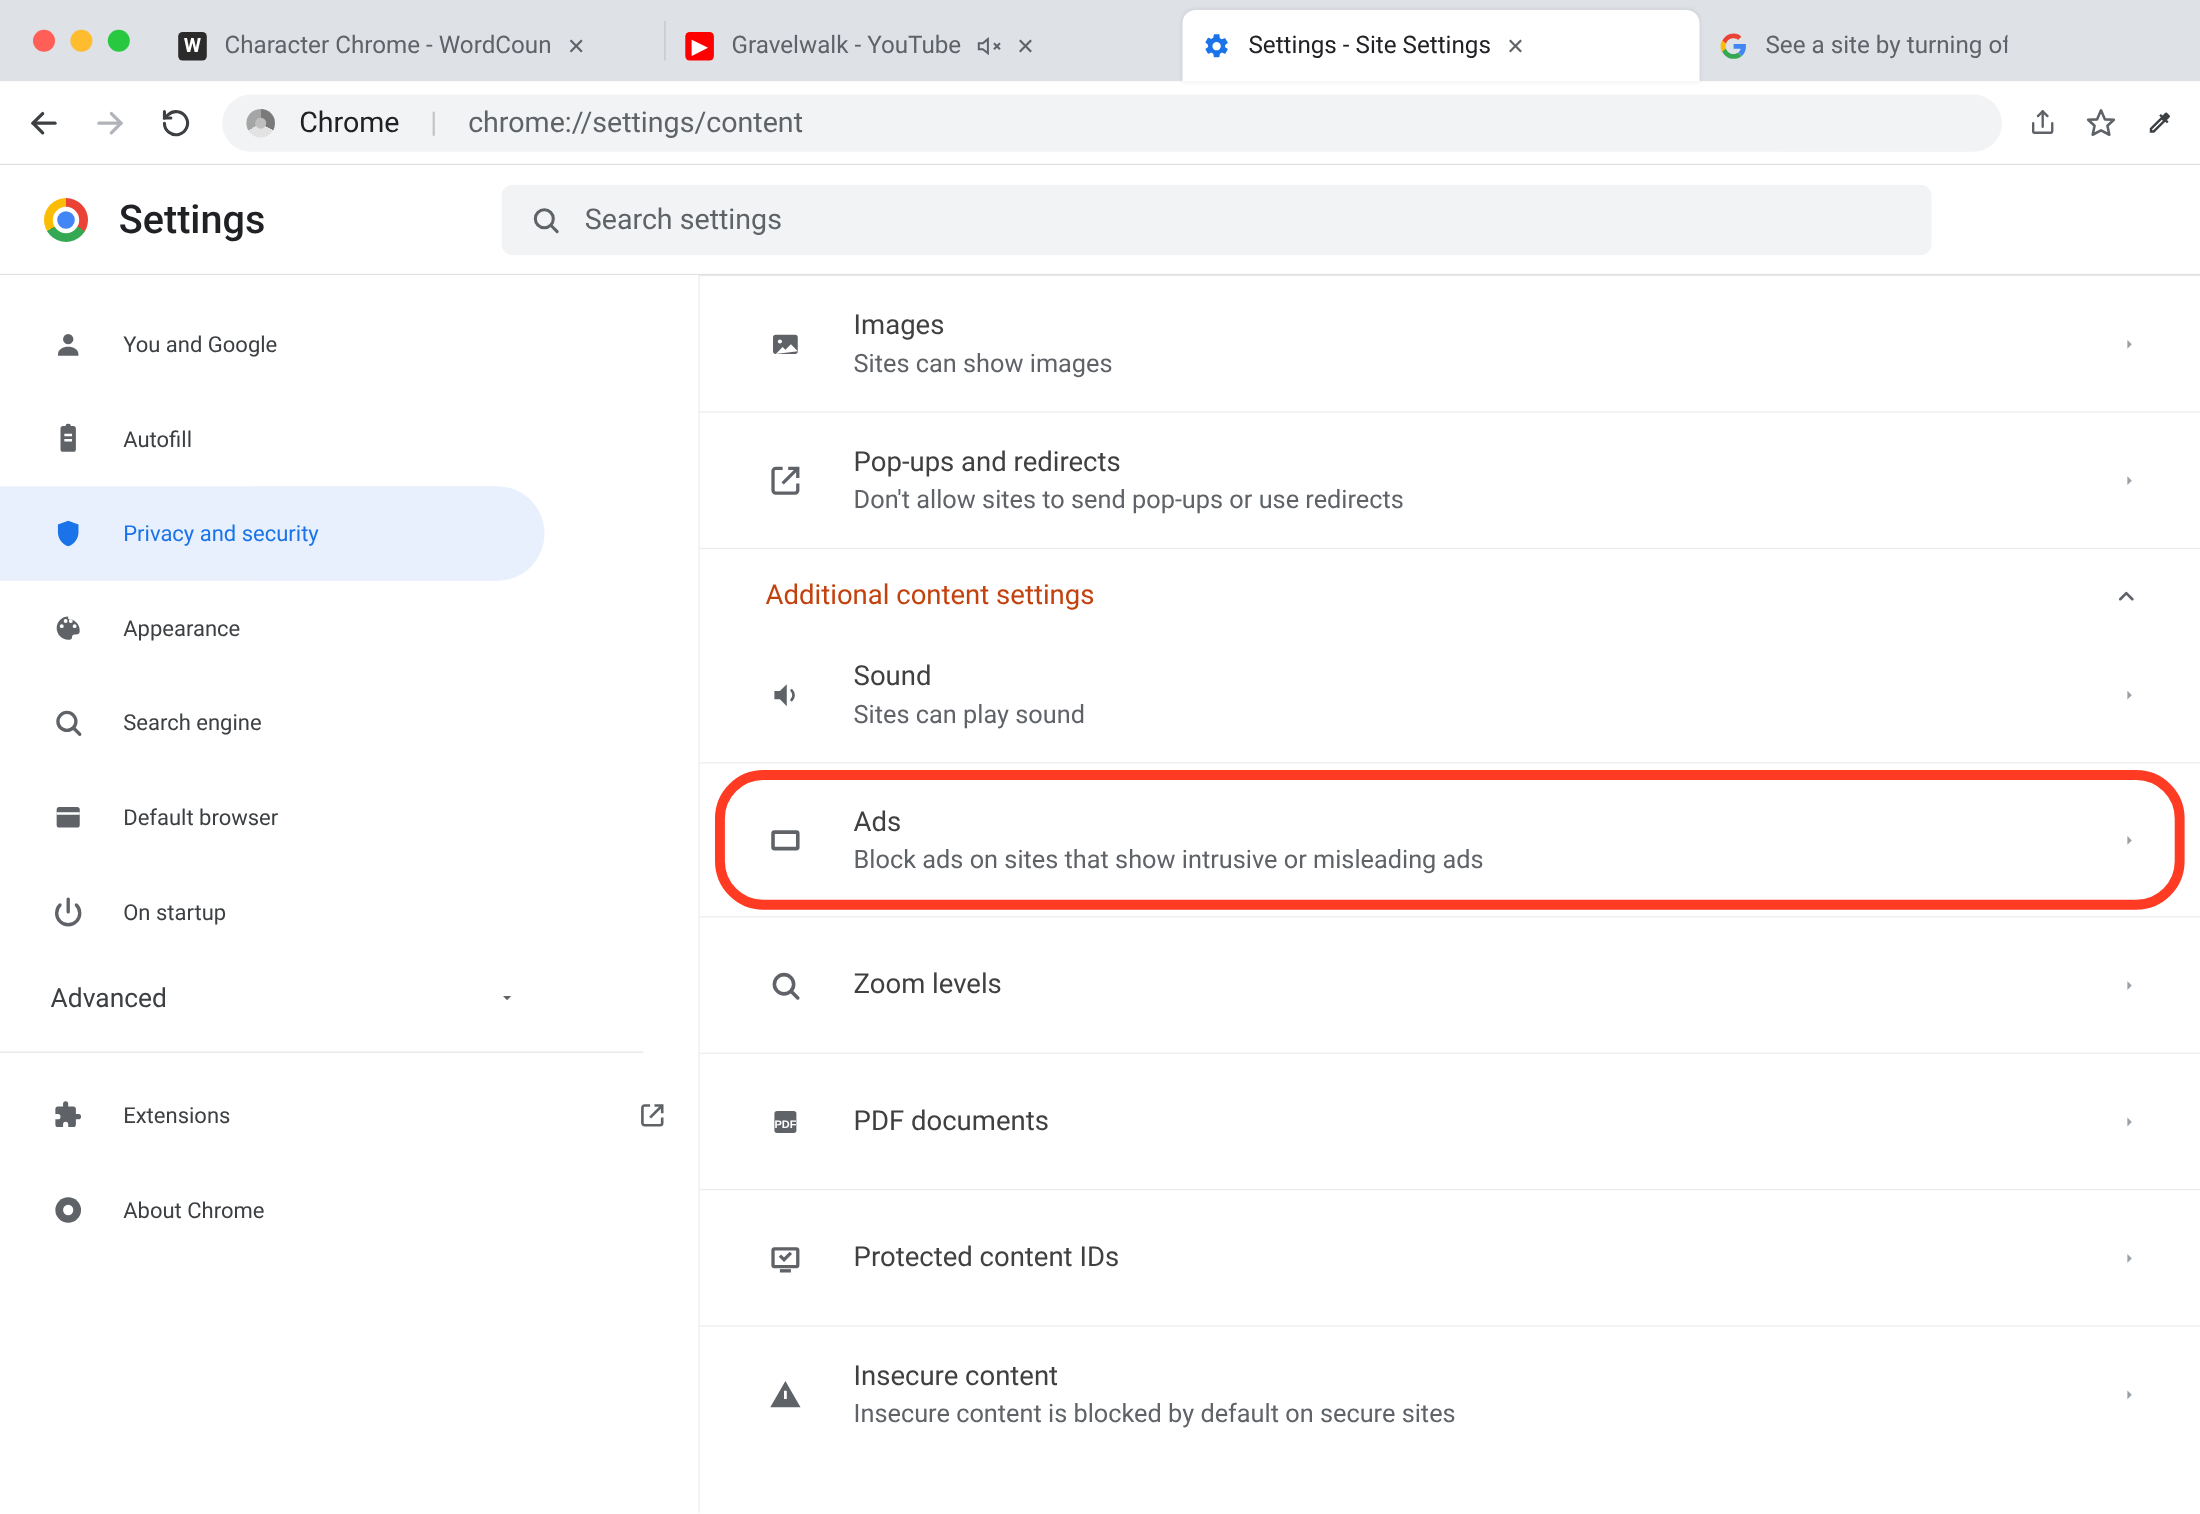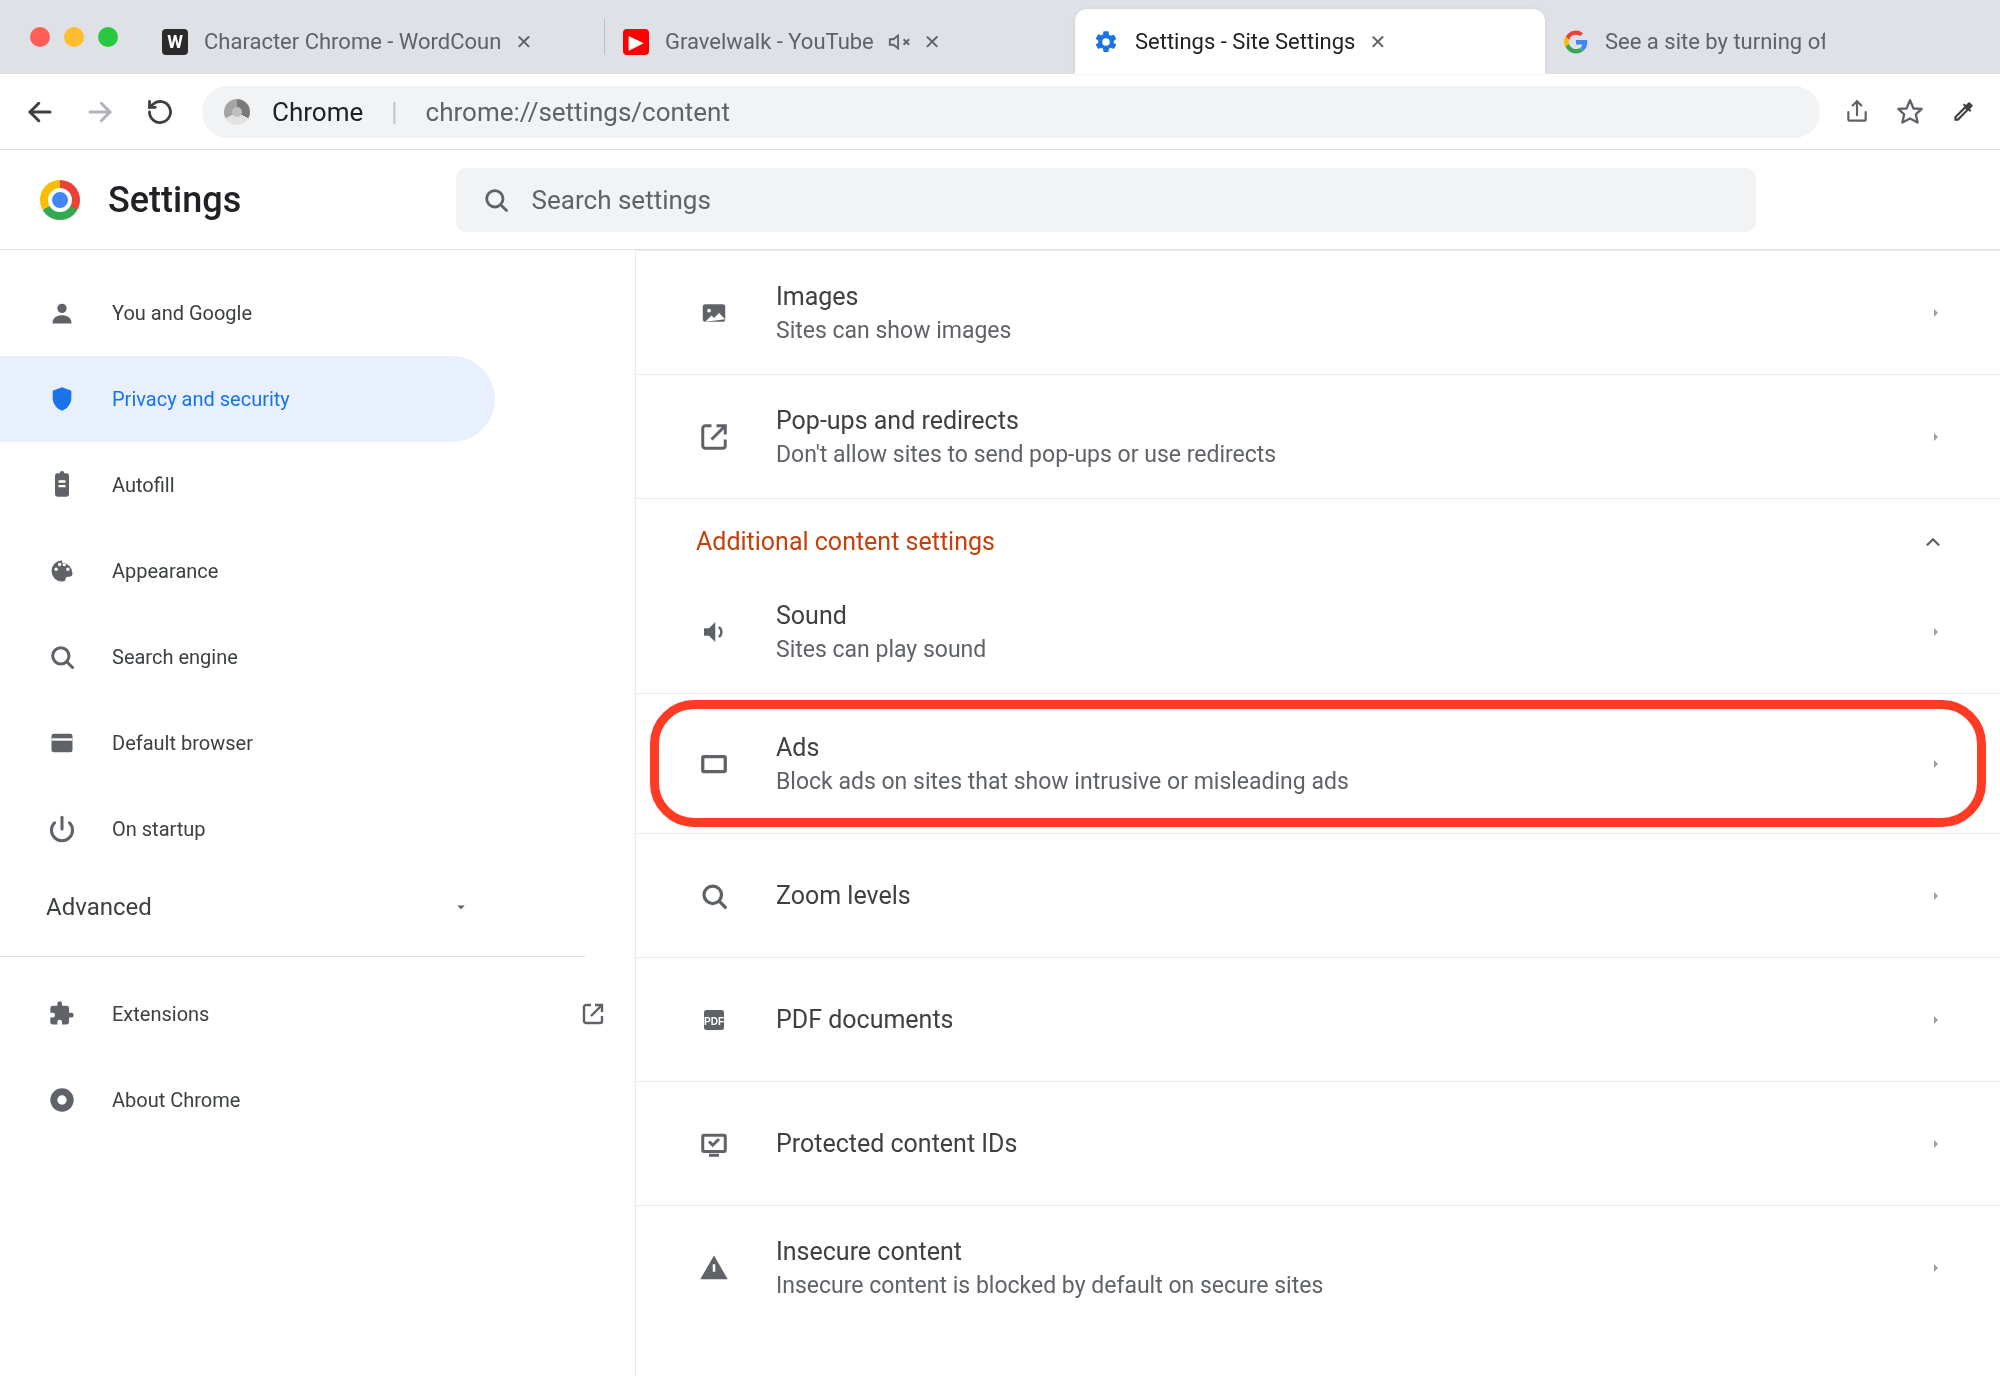--- a/index.html
+++ b/index.html
@@ -189,35 +189,35 @@
   <div class="sidebar">
     <div class="side-item">
       <span class="ico">
           <svg width="28" height="28" viewBox="0 0 24 24" fill="#5f6368">
             <circle cx="12" cy="8" r="4"></circle>
             <path d="M4 20c0-4 4-6 8-6s8 2 8 6v1H4z"></path>
           </svg>
         </span>
       <span>You and Google</span>
     </div>
+    <div class="side-item">
+      <span class="ico">
+          <svg width="28" height="28" viewBox="0 0 24 24" fill="#5f6368">
+            <path d="M16 2h-2a2 2 0 0 0-4 0H8a2 2 0 0 0-2 2v16a2 2 0 0 0 2 2h8a2 2 0 0 0 2-2V4a2 2 0 0 0-2-2zM9 8h6v2H9zm0 4h6v2H9z"></path>
+          </svg>
+        </span>
+      <span>Autofill</span>
+    </div>
     <div class="side-item active">
       <span class="ico">
           <svg width="28" height="28" viewBox="0 0 24 24" fill="#1a73e8">
             <path d="M12 2 4 5v6c0 5 3.4 9.7 8 11 4.6-1.3 8-6 8-11V5z"></path>
           </svg>
         </span>
       <span>Privacy and security</span>
-    </div>
-    <div class="side-item">
-      <span class="ico">
-          <svg width="28" height="28" viewBox="0 0 24 24" fill="#5f6368">
-            <path d="M16 2h-2a2 2 0 0 0-4 0H8a2 2 0 0 0-2 2v16a2 2 0 0 0 2 2h8a2 2 0 0 0 2-2V4a2 2 0 0 0-2-2zM9 8h6v2H9zm0 4h6v2H9z"></path>
-          </svg>
-        </span>
-      <span>Autofill</span>
     </div>
     <div class="side-item">
       <span class="ico">
           <svg width="28" height="28" viewBox="0 0 24 24" fill="#5f6368">
             <path d="M12 3a9 9 0 0 0 0 18h1a2 2 0 0 0 2-2 2 2 0 0 1 2-2h1a3 3 0 0 0 3-3 9 9 0 0 0-9-9zM7 12a1.5 1.5 0 1 1 1.5-1.5A1.5 1.5 0 0 1 7 12zm3-4a1.5 1.5 0 1 1 1.5-1.5A1.5 1.5 0 0 1 10 8zm4 0a1.5 1.5 0 1 1 1.5-1.5A1.5 1.5 0 0 1 14 8zm3 4a1.5 1.5 0 1 1 1.5-1.5A1.5 1.5 0 0 1 17 12z"></path>
           </svg>
         </span>
       <span>Appearance</span>
     </div>
     <div class="side-item">

